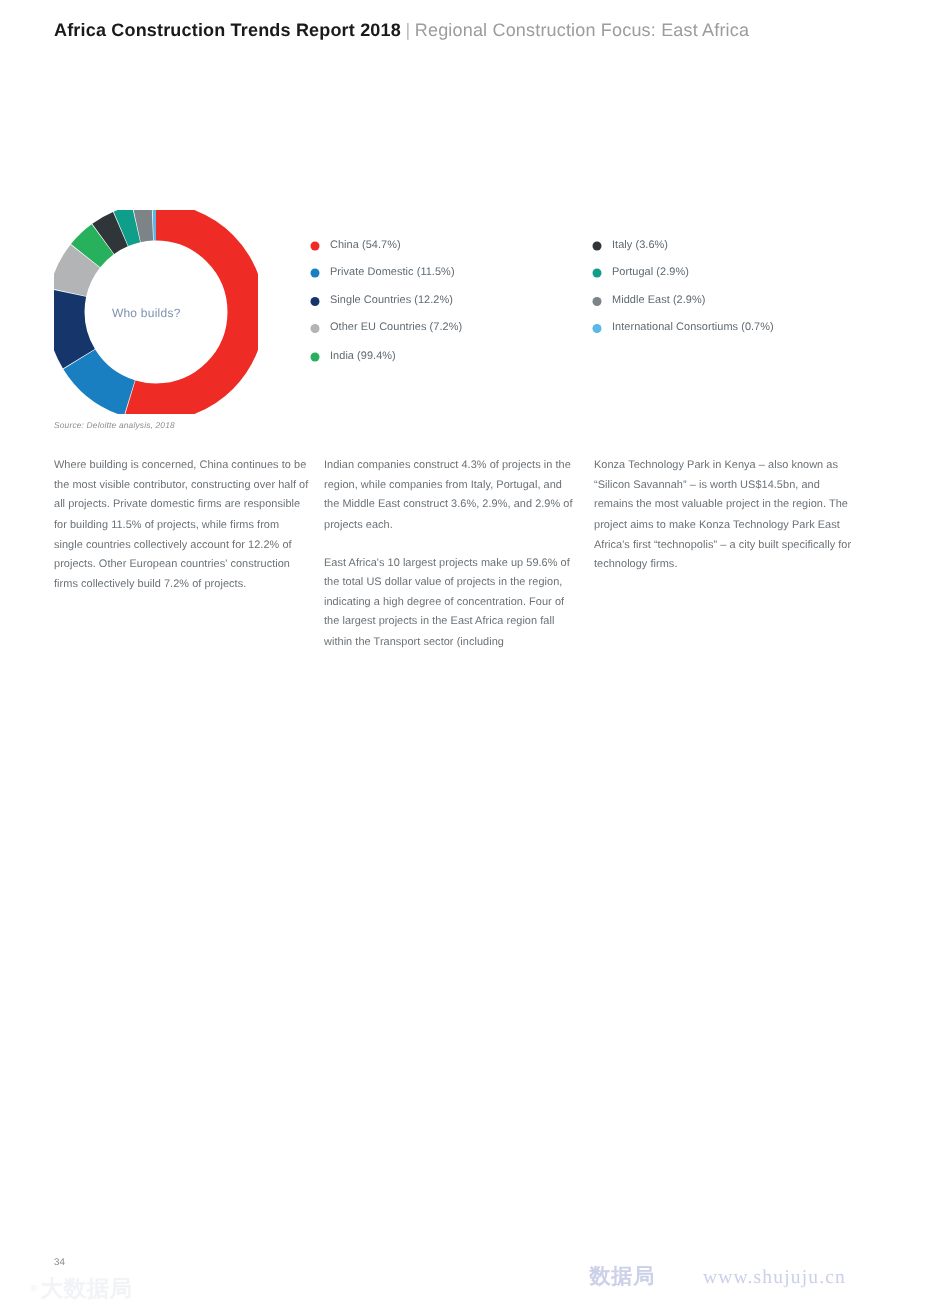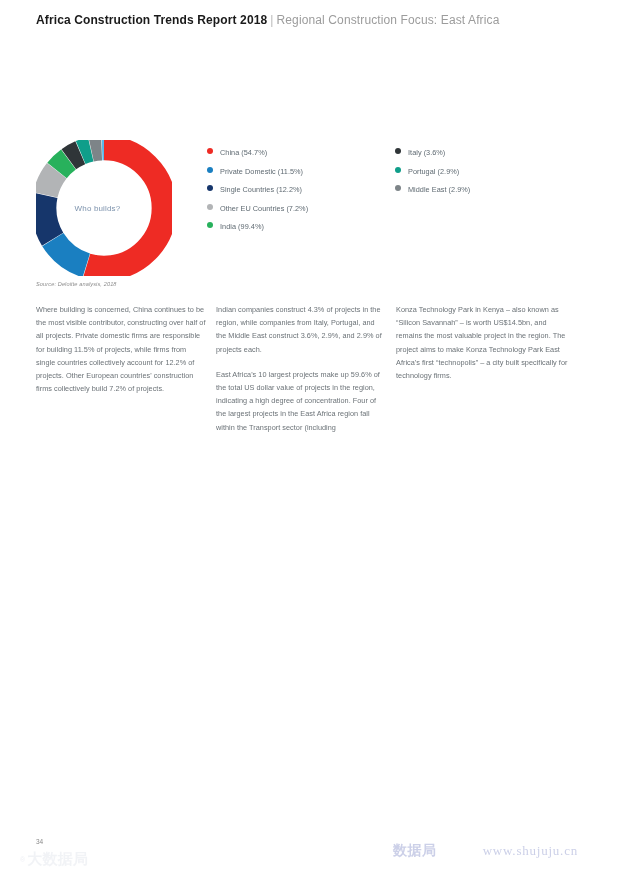--- a/index.html
+++ b/index.html
@@ -37,21 +37,21 @@
     position:absolute;left:36px;top:281px;
     font-size:5.6px;font-style:italic;color:#8d8d8d;letter-spacing:.02em;
   }
 
   
   .legend{position:absolute;left:207px;top:148px;width:380px;}
   .legend-col{position:absolute;top:0;}
   .legend-col.col-a{left:0;}
   .legend-col.col-b{left:188px;}
   .legend-row{
-    display:flex;align-items:flex-start;
+    display:flex;align-items:flex-end;
     height:18.6px;
   }
   .legend-dot{
     width:6px;height:6px;border-radius:50%;
     flex:0 0 auto;margin-right:7px;
   }
   .legend-label{font-size:7.3px;color:#5f6a72;letter-spacing:.005em;white-space:nowrap;}
 
   
   .cols{position:absolute;left:36px;top:303px;width:548px;}
@@ -82,21 +82,21 @@
     font-size:15px;color:#e2e5ec;font-weight:bold;letter-spacing:.02em;
   }
   .wm-right{
     position:absolute;left:393px;top:842px;
     display:flex;align-items:baseline;
     color:#ccd0e8;
     gap:28px;
   }
   .wm-right .wm-cn2{font-size:14px;font-weight:bold;letter-spacing:.04em;}
   .wm-right .wm-url{
-    font-size:13px;margin-left:18px;letter-spacing:.06em;
+    font-size:13px;margin-left:4px;letter-spacing:.06em;
     font-family:"Liberation Serif", serif;
   }
 </style>
 </head>
 <body>
 
 <div class="page">
 
   <div class="header">
     <span class="h-title">Africa Construction Trends Report 2018</span><span class="h-sep">|</span><span class="h-sub">Regional Construction Focus: East Africa</span>
@@ -150,20 +150,24 @@
           <span class="legend-label">Italy (3.6%)</span>
         </div>
         <div class="legend-row">
           <span class="legend-dot" style="background: rgb(15, 158, 138);"></span>
           <span class="legend-label">Portugal (2.9%)</span>
         </div>
         <div class="legend-row">
           <span class="legend-dot" style="background: rgb(125, 132, 136);"></span>
           <span class="legend-label">Middle East (2.9%)</span>
         </div>
+        <div class="legend-row">
+          <span class="legend-dot" style="background: rgb(90, 183, 232);"></span>
+          <span class="legend-label">International Consortiums (0.7%)</span>
+        </div>
       </div>
   </div>
 
   <div class="cols">
     <div class="col c1" id="body-col-1">
         <p>Where building is concerned, China continues to be the most visible contributor, constructing over half of all projects. Private domestic firms are responsible for building 11.5% of projects, while firms from single countries collectively account for 12.2% of projects. Other European countries' construction firms collectively build 7.2% of projects.</p>
       </div>
     <div class="col c2" id="body-col-2">
         <p>Indian companies construct 4.3% of projects in the region, while companies from Italy, Portugal, and the Middle East construct 3.6%, 2.9%, and 2.9% of projects each.</p>
         <p>East Africa's 10 largest projects make up 59.6% of the total US dollar value of projects in the region, indicating a high degree of concentration. Four of the largest projects in the East Africa region fall within the Transport sector (including</p>

